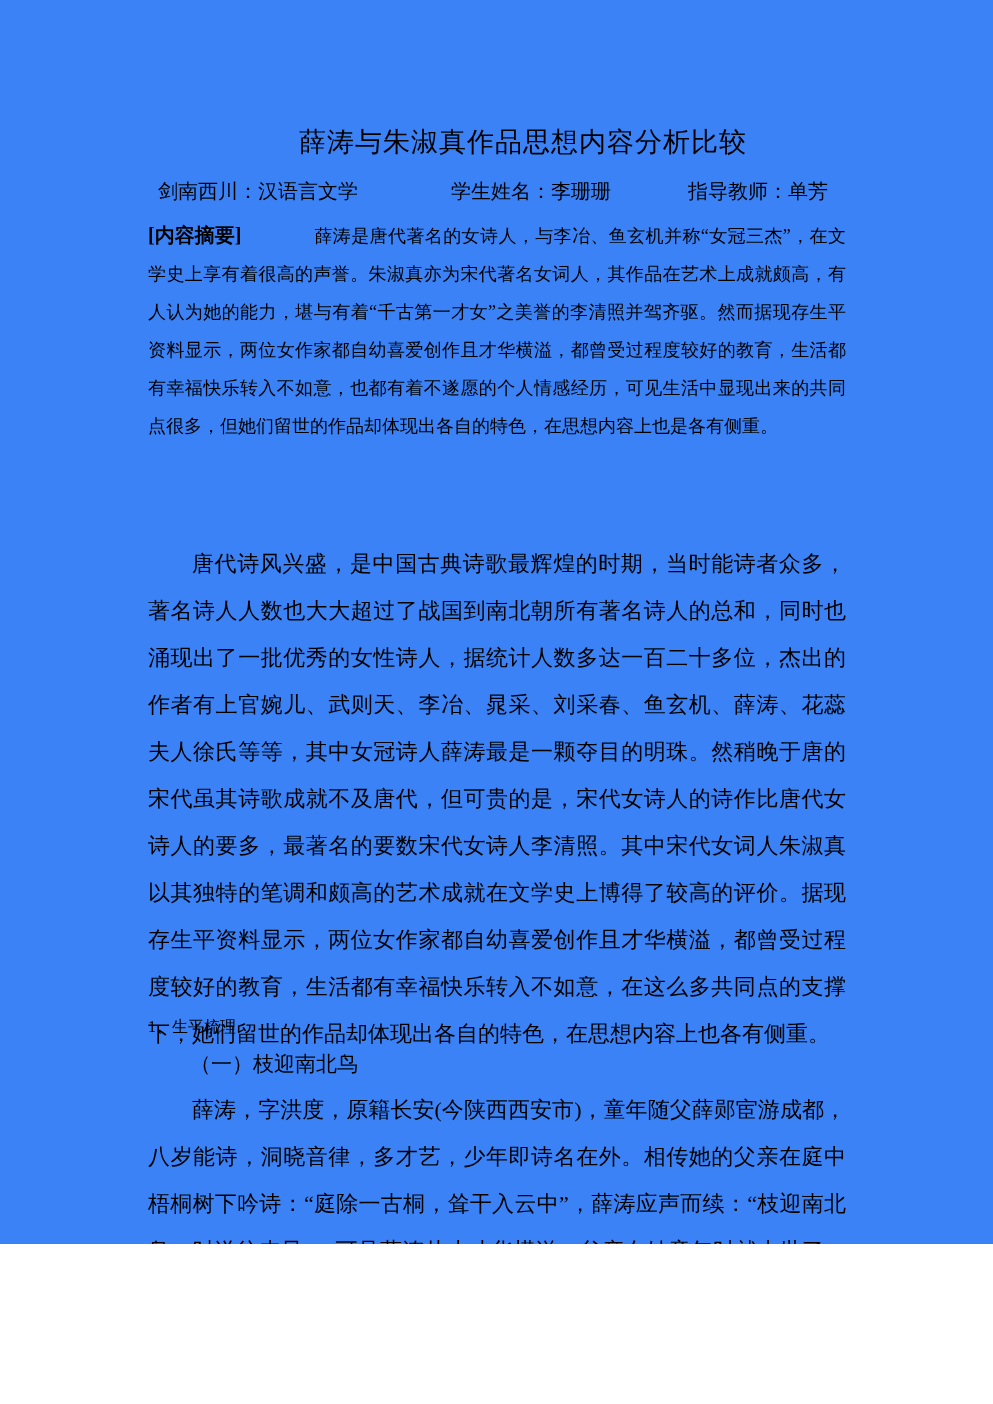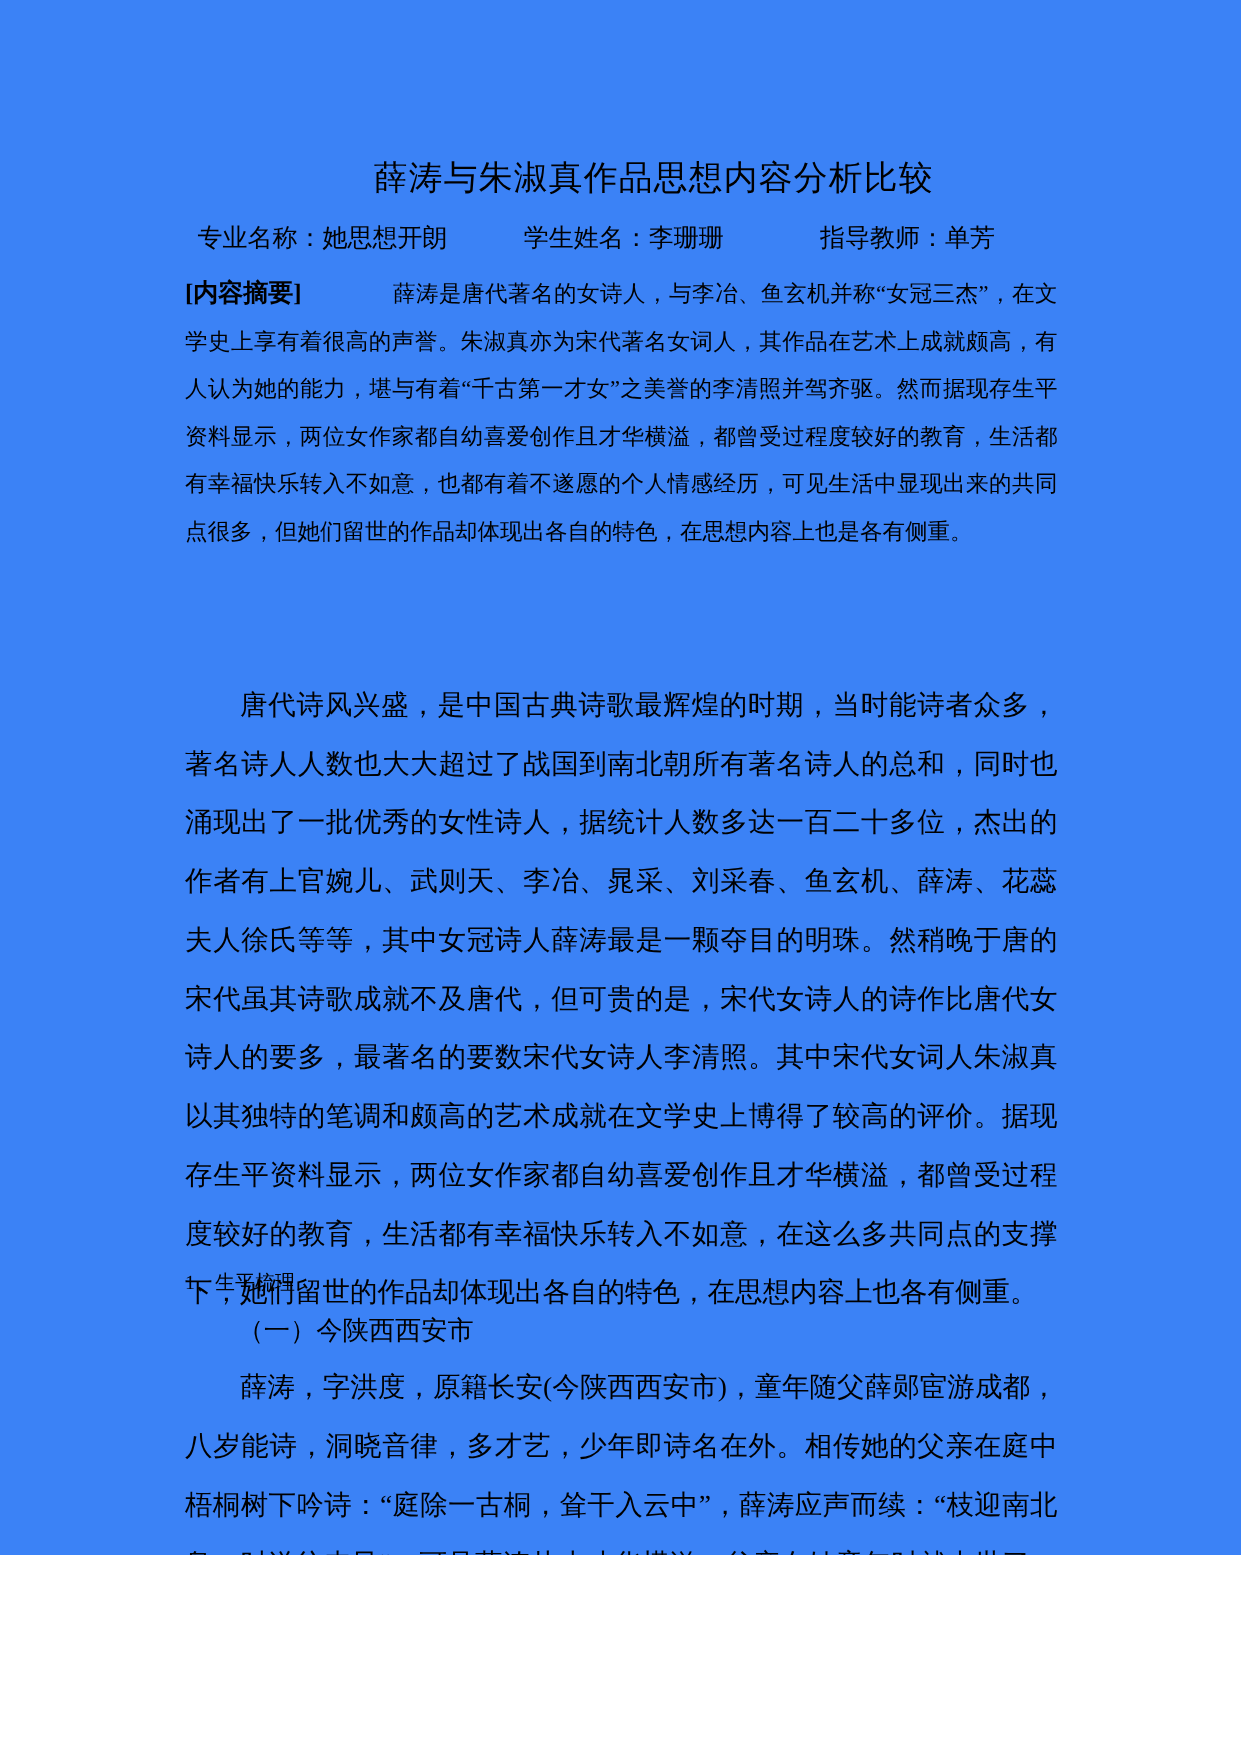--- a/index.html
+++ b/index.html
@@ -39,21 +39,21 @@
   .info-line {
     position: absolute;
     top: 176px;
     left: 10px;
     width: 100%;
     font-size: 20px;
     line-height: 30px;
     white-space: nowrap;
   }
   .info-line .seg { display: inline-block; }
-  .info-line .seg + .seg.student { margin-left: 56px; }
+  .info-line .seg + .seg.student { margin-left: 88px; }
   .info-line .seg + .seg.advisor { margin-left: 72px; }
   .abstract {
     position: absolute;
     top: 216px;
     left: 0;
     width: 698px;
     font-size: 18px;
     line-height: 38px;
     text-align: justify;
   }
@@ -124,32 +124,32 @@
 </style>
 </head>
 <body>
 
 <div class="page">
   <div class="content">
 
     <div class="doc-title">薛涛与朱淑真作品思想内容分析比较</div>
 
     <div class="info-line">
-      <span class="seg major">专业名称：她思想开朗</span>
+      <span class="seg major">剑南西川：汉语言文学</span>
       <span class="seg student">学生姓名：李珊珊</span>
       <span class="seg advisor">指导教师：单芳</span>
     </div>
 
     <div class="abstract"><span class="label">[内容摘要]</span><span>薛涛是唐代著名的女诗人，与李冶、鱼玄机并称“女冠三杰”，在文学史上享有着很高的声誉。朱淑真亦为宋代著名女词人，其作品在艺术上成就颇高，有人认为她的能力，堪与有着“千古第一才女”之美誉的李清照并驾齐驱。然而据现存生平资料显示，两位女作家都自幼喜爱创作且才华横溢，都曾受过程度较好的教育，生活都有幸福快乐转入不如意，也都有着不遂愿的个人情感经历，可见生活中显现出来的共同点很多，但她们留世的作品却体现出各自的特色，在思想内容上也是各有侧重。</span></div>
 
 
     <div class="para para-intro">唐代诗风兴盛，是中国古典诗歌最辉煌的时期，当时能诗者众多，著名诗人人数也大大超过了战国到南北朝所有著名诗人的总和，同时也涌现出了一批优秀的女性诗人，据统计人数多达一百二十多位，杰出的作者有上官婉儿、武则天、李冶、晁采、刘采春、鱼玄机、薛涛、花蕊夫人徐氏等等，其中女冠诗人薛涛最是一颗夺目的明珠。然稍晚于唐的宋代虽其诗歌成就不及唐代，但可贵的是，宋代女诗人的诗作比唐代女诗人的要多，最著名的要数宋代女诗人李清照。其中宋代女词人朱淑真以其独特的笔调和颇高的艺术成就在文学史上博得了较高的评价。据现存生平资料显示，两位女作家都自幼喜爱创作且才华横溢，都曾受过程度较好的教育，生活都有幸福快乐转入不如意，在这么多共同点的支撑下，她们留世的作品却体现出各自的特色，在思想内容上也各有侧重。</div>
 
     <div class="heading-1">1、生平梳理</div>
 
-    <div class="heading-2">（一）今陕西西安市</div>
+    <div class="heading-2">（一）枝迎南北鸟</div>
 
     <div class="para para-biography">薛涛，字洪度，原籍长安(今陕西西安市)，童年随父薛郧宦游成都，八岁能诗，洞晓音律，多才艺，少年即诗名在外。相传她的父亲在庭中梧桐树下吟诗：“庭除一古桐，耸干入云中”，薛涛应声而续：“枝迎南北鸟，时送往来风”，可见薛涛从小才华横溢。父亲在她童年时就去世了，因家贫，不得已入乐籍为歌妓。她思想开朗，性格豪爽，喜与文人交游。十六岁左右，剑南西川</div>
 
   </div>
 
   <div class="page-number">1</div>
 </div>
 
 </body></html>

